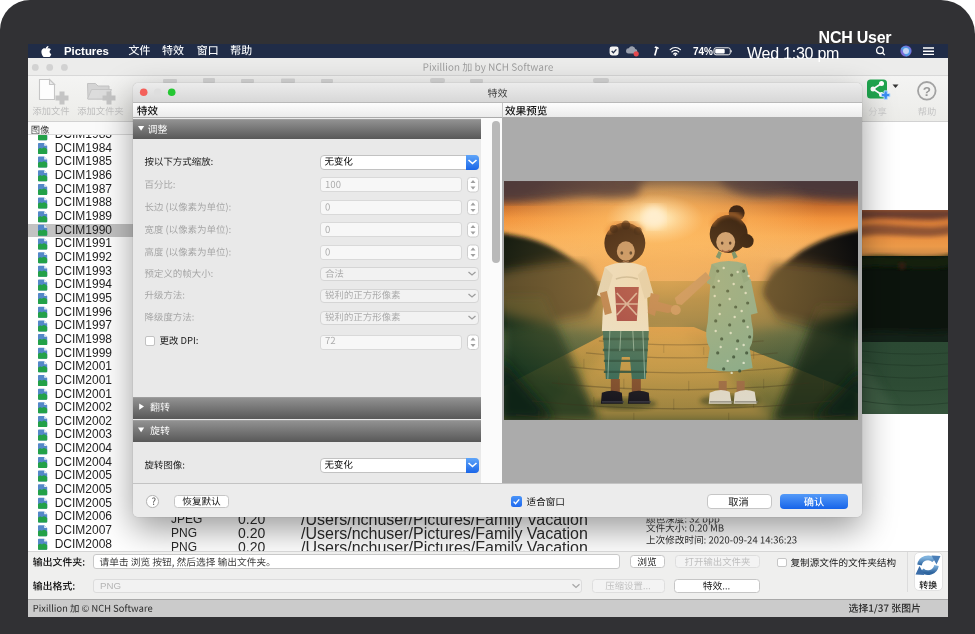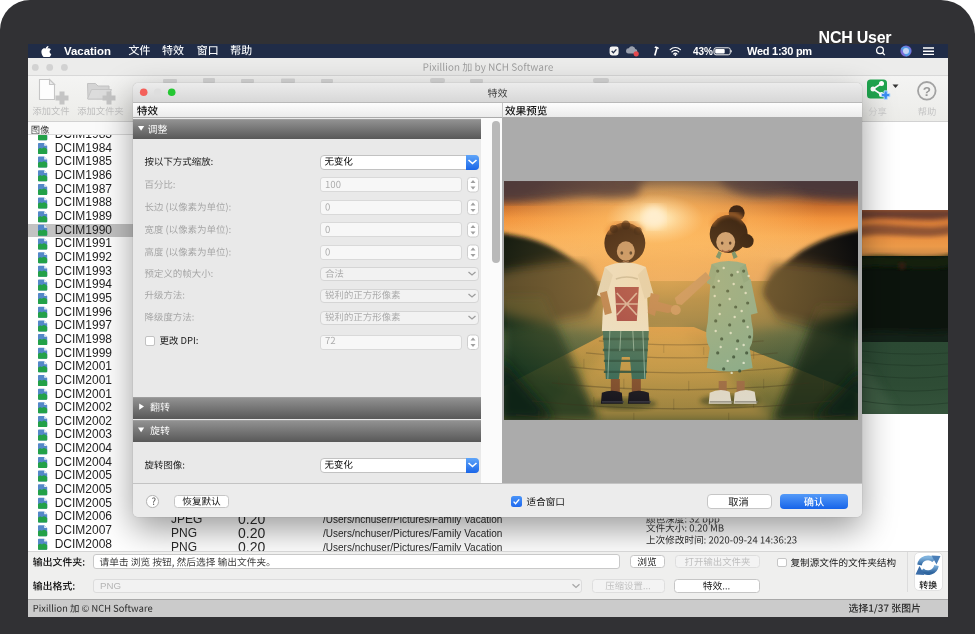--- a/index.html
+++ b/index.html
@@ -43,23 +43,23 @@
  <path d="M842.5 7.8l2.3 2.3" stroke="#fff" stroke-width="1.3"></path>
 
  <circle cx="866" cy="6" r="5.6" fill="#7b6bd8"></circle>
  <path d="M861 3.5a5.6 5.6 0 0 1 9.5 1.5 5.6 5.6 0 0 1-4.5 6.5" fill="#4aa3e8" opacity=".85"></path>
  <circle cx="866" cy="6" r="3" fill="#cfd8f5" opacity=".9"></circle>
 
  <g stroke="#fff" stroke-width="1.4">
       <path d="M883 3h11M883 6.2h11M883 9.4h11"></path>
     </g>
 </svg>
-<div class="a" style="left:64px;top:44.8px;z-index:7;color:#fff;font-weight:700;font-size:11.4px">Vacation</div>
-<div class="a" style="left:693px;top:46px;z-index:7;color:#fff;font-weight:700;font-size:10px">43%</div>
-<div class="a" style="left:747px;top:45px;z-index:7;color:#fff;font-weight:700;font-size:11px;letter-spacing:-.25px">Wed 1:30 pm</div>
+<div class="a" style="left:64px;top:44.8px;z-index:7;color:#fff;font-weight:700;font-size:11.4px">Pictures</div>
+<div class="a" style="left:693px;top:46px;z-index:7;color:#fff;font-weight:700;font-size:10px">74%</div>
+<div class="a" style="left:747px;top:45px;z-index:7;color:#fff;font-weight:400;font-size:16px;letter-spacing:-.25px">Wed 1:30 pm</div>
 <div class="a" style="left:818.6px;top:29px;z-index:7;color:#fff;font-weight:700;font-size:16px;letter-spacing:-.25px">NCH User</div>
 
 <div class="a" style="left:28px;top:57.6px;width:920px;height:18.4px;background:#ececeb;border-bottom:1px solid #d8d8d8;box-sizing:border-box;z-index:2"></div>
 <svg class="a" style="left:28px;top:57.6px;z-index:3" width="80" height="18">
     <g fill="#d2d2d2">
       <circle cx="7.3" cy="9.4" r="3.4"></circle>
       <circle cx="21.7" cy="9.4" r="3.4"></circle>
       <circle cx="36.4" cy="9.4" r="3.4"></circle>
     </g>
   </svg>
@@ -177,21 +177,21 @@
     <use href="#fic" y="356.20"></use>
     <use href="#fic" y="369.85"></use>
     <use href="#fic" y="383.50"></use>
     <use href="#fic" y="397.15"></use>
     <use href="#fic" y="410.80"></use>
 </svg>
 <div class="a" style="left:28px;top:121.7px;width:612px;height:13.8px;background:#fafafa;border-bottom:1px solid #dadada;box-sizing:border-box;z-index:3"></div>
 
 <div class="a" style="left:171px;top:513.4px;z-index:2;font-size:12px;line-height:13.65px;color:#2b2b2b">JPEG<br>PNG<br>PNG</div>
 <div class="a" style="left:238px;top:513.4px;z-index:2;font-size:14px;line-height:13.65px;color:#2b2b2b">0.20<br>0.20<br>0.20</div>
-<div class="a" style="left:323px;top:513.4px;z-index:2;font-size:10px;line-height:13.65px;color:#2b2b2b">/Users/nchuser/Pictures/Family Vacation<br>/Users/nchuser/Pictures/Family Vacation<br>/Users/nchuser/Pictures/Family Vacation</div>
+<div class="a" style="left:301px;top:513.4px;z-index:2;font-size:16px;line-height:13.65px;color:#2b2b2b">/Users/nchuser/Pictures/Family Vacation<br>/Users/nchuser/Pictures/Family Vacation<br>/Users/nchuser/Pictures/Family Vacation</div>
 
 <svg class="a" style="left:862px;top:210px;z-index:2" width="86" height="204" viewBox="0 0 86 204">
  <defs>
   <linearGradient id="bsky" x1="0" y1="0" x2="0" y2="1">
    <stop offset="0" stop-color="#b06032"></stop>
         <stop offset=".35" stop-color="#e8883a"></stop>
    <stop offset=".7" stop-color="#ec9a49"></stop>
         <stop offset="1" stop-color="#b27c47"></stop>
   </linearGradient>
   <linearGradient id="bgnd" x1="0" y1="0" x2="0" y2="1">

